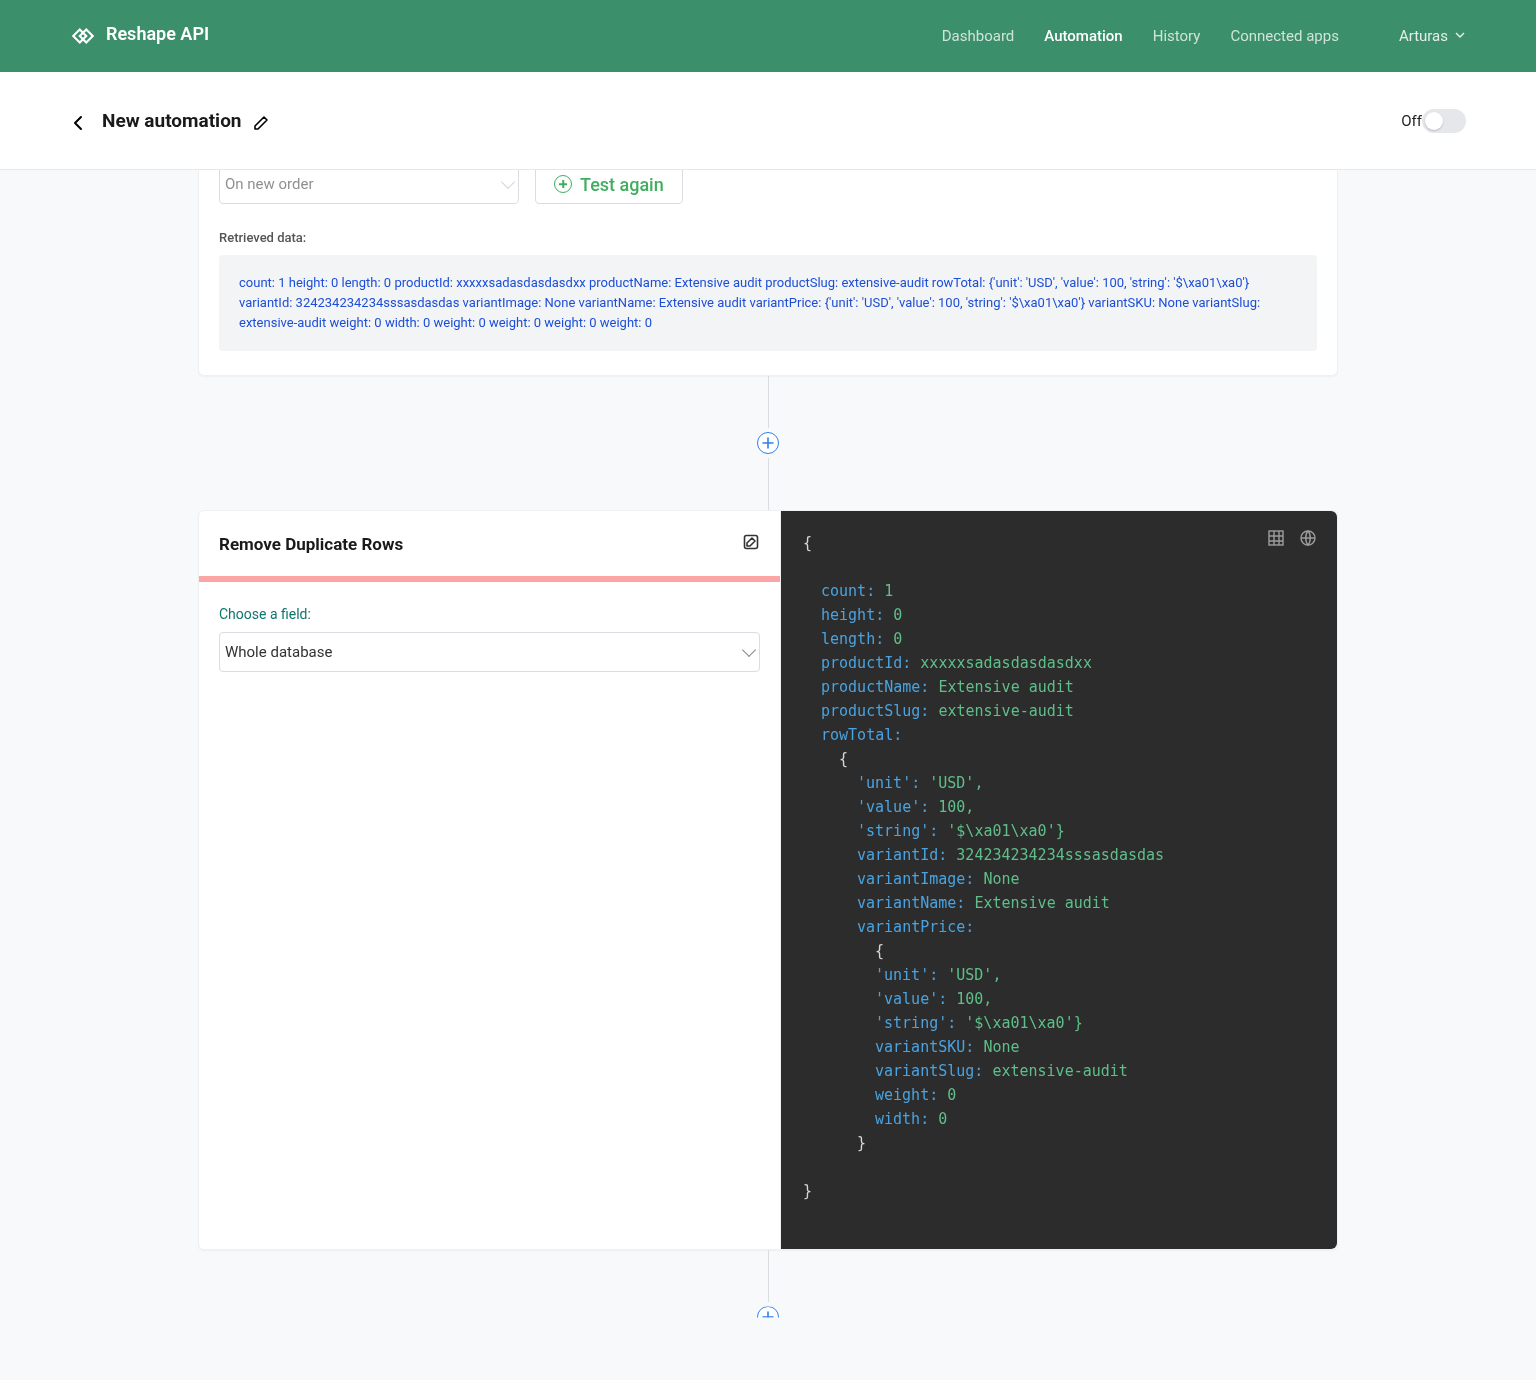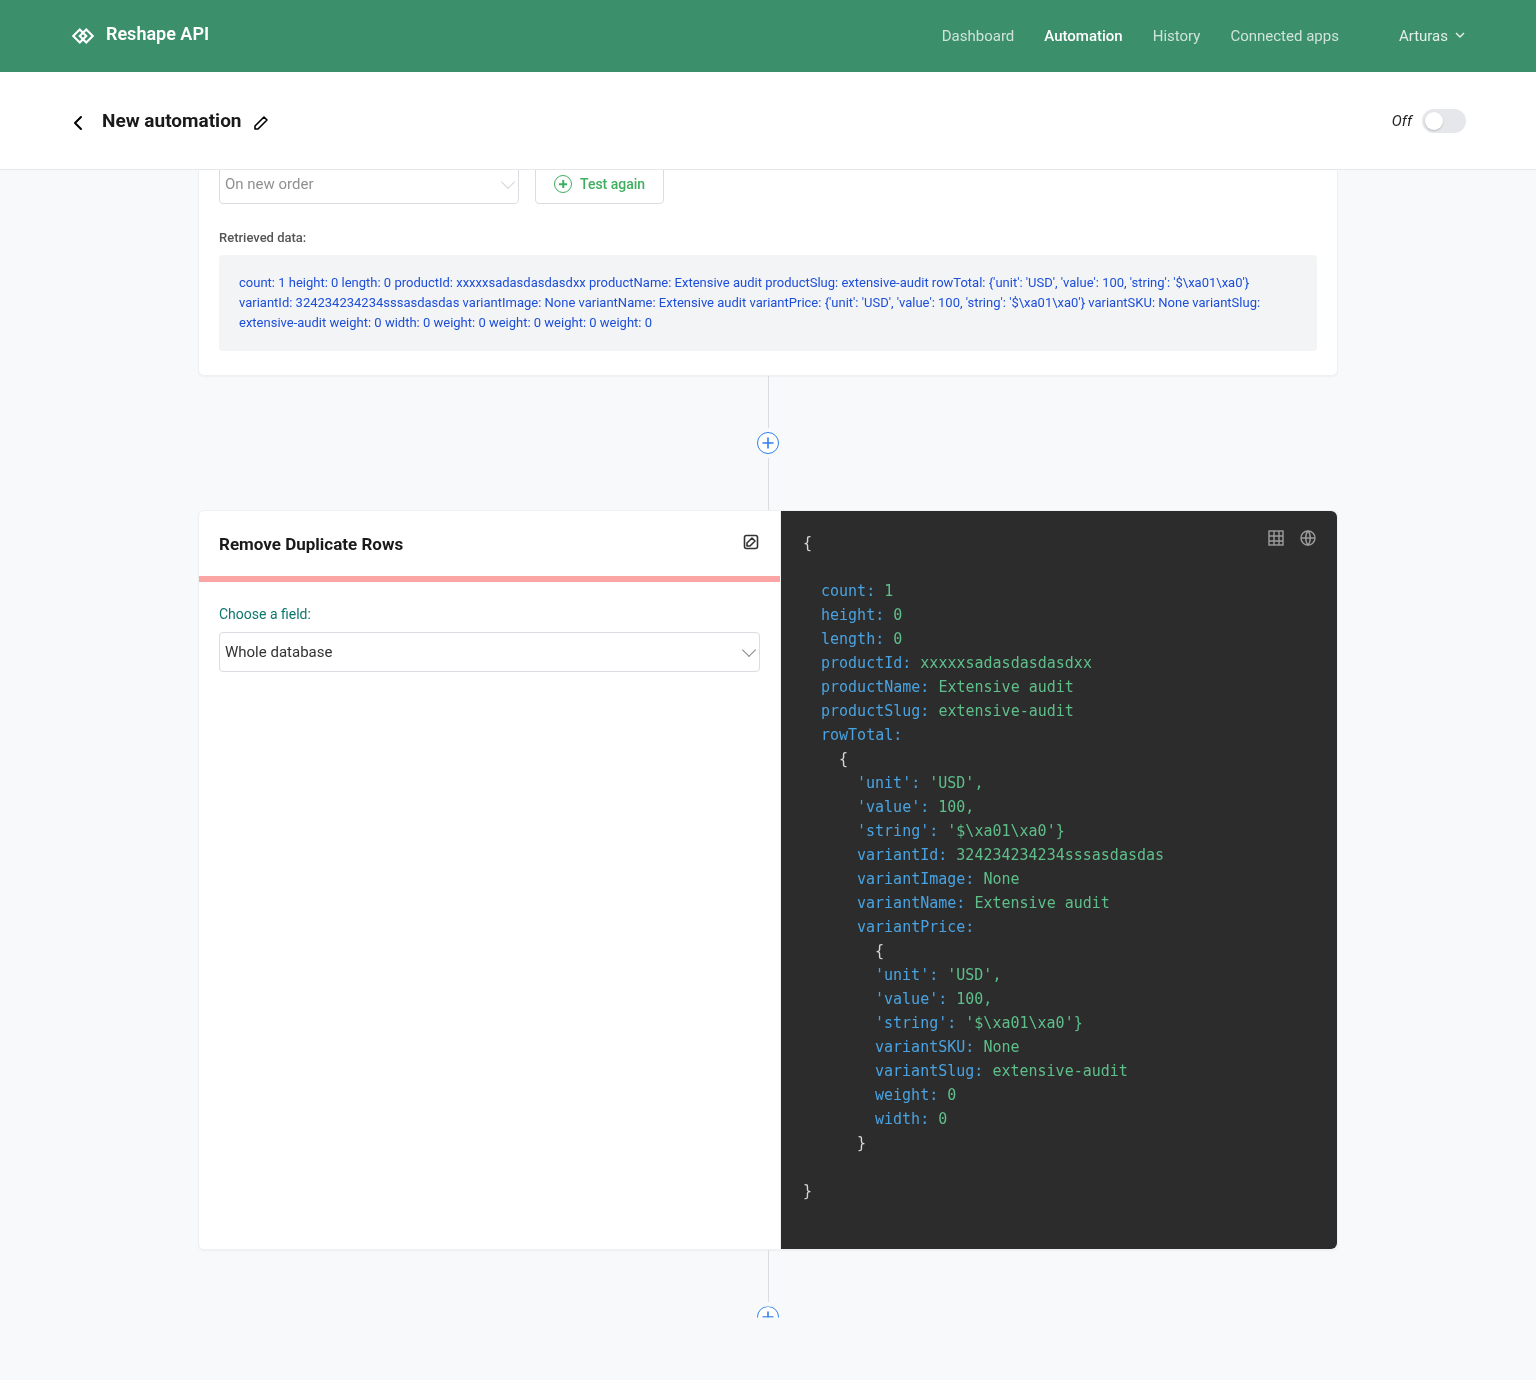--- a/index.html
+++ b/index.html
@@ -57,22 +57,20 @@
     display: flex;
     align-items: flex-end;
     gap: 14px;
   }
   .back-btn { cursor:pointer; display:flex; align-items:center; }
   .page-title { font-size: 19px; font-weight: 700; }
   .pencil-icon { cursor:pointer; display:flex; align-items:center; margin-left:-4px;}
   .toggle-group {
     display: flex;
     align-items: center;
-    gap: 10px;
-    font-style: italic;
   }
   .toggle-label { font-size: 15px; color:#222; }
   .toggle {
     width: 44px; height: 24px; background:#e5e7eb; border-radius:12px; position:relative; cursor:pointer;
   }
   .toggle::after {
     content:''; position:absolute; left:3px; top:3px; width:18px; height:18px; background:#fff; border-radius:50%;
     box-shadow: 0 1px 2px rgba(0,0,0,0.2);
   }
   .canvas {
@@ -99,21 +97,21 @@
   }
   .select-box {
     border:1px solid #d9dde2; border-radius:4px; height:40px; flex:0 0 300px;
     display:flex; align-items:center; justify-content:space-between; padding:0 5px;
     color:#333; background:#fff; font-size:15px;
     overflow:hidden;
   }
   .select-box.small { flex: 0 0 420px; }
   .test-btn {
     border:1px solid #d9dde2; border-radius:4px; height:40px; padding:0 18px;
-    display:flex; align-items:center; gap:8px; color:#3fae5f; font-size:14px; font-weight:500;
+    display:flex; align-items:center; gap:8px; color:#3fae5f; font-size:18px; font-weight:500;
     background:#fff; cursor:pointer;
   }
   .test-btn .plus-circle { width:18px; height:18px; border:1.5px solid #3fae5f; border-radius:50%; position:relative; display:inline-block;}
   .test-btn .plus-circle::before { content:''; position:absolute; left:50%; top:50%; width:8px; height:1.5px; background:#3fae5f; transform:translate(-50%,-50%);}
   .test-btn .plus-circle::after { content:''; position:absolute; left:50%; top:50%; width:1.5px; height:8px; background:#3fae5f; transform:translate(-50%,-50%);}
   .retrieved-label { font-size:13px; color:#555; margin:26px 0 10px 0; font-weight:500;}
   .retrieved-box {
     background:#f3f4f6; border-radius:4px; padding:18px 20px; font-size:13px; line-height:1.55; color:#1d4ed8;
   }
   .connector {

